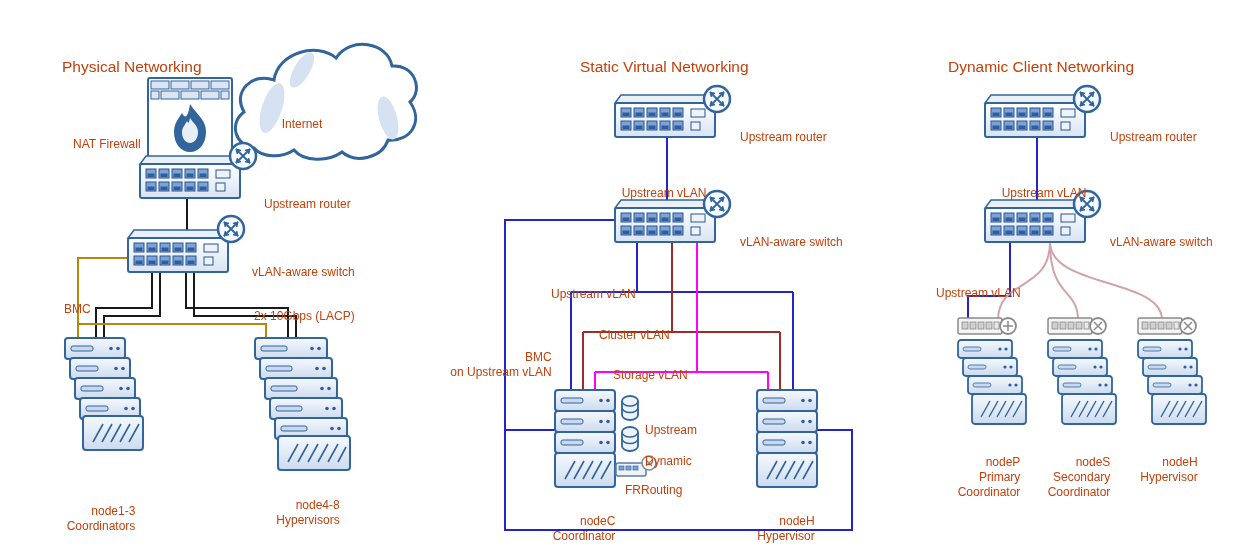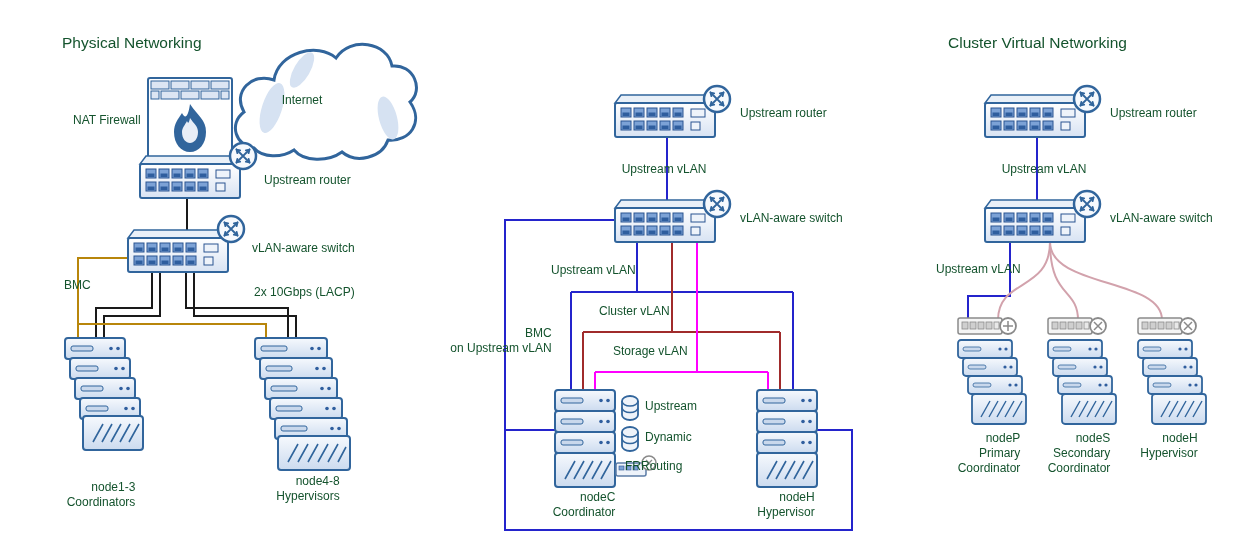--- a/index.html
+++ b/index.html
@@ -1,19 +1,19 @@
 <!DOCTYPE html>
 <html style="--outline: #31659C; --fill-light: #D8E3F3; --line-physical: #1A1A1A; --line-bmc-gold: #B8860B; --line-upstream-vlan: #2424CC; --line-cluster-vlan: #A02B2B; --line-storage-vlan: #FF00FF; --line-client-vxlan: #D2A2AC; --gray-virtual: #8A8A8A; --text: #111111; --background: #FFFFFF;"><head>
 <meta charset="utf-8">
 <style>
   * { margin:0; padding:0; box-sizing:border-box; }
   body { background:#fff; font-family:"Liberation Sans", sans-serif; }
   .diagram { position:relative; width:1239px; height:556px; background:#fff; overflow:hidden; }
   .diagram svg { position:absolute; left:0; top:0; }
-  .lbl { position:absolute; font-size:12px; color:#14532d; white-space:pre-line; line-height:1.25; }
+  .lbl { position:absolute; font-size:12px; color:#c2410c; white-space:pre-line; line-height:1.25;margin-top:24px; }
   .title { font-size:15.5px; }
   .ctr { transform:translateX(-50%); text-align:right; }
 </style>
 </head>
 <body>
 
 <div class="diagram">
 
 <svg width="1239" height="556" viewBox="0 0 1239 556">
   <defs>
@@ -312,37 +312,38 @@
   <div class="lbl" style="left:73px;top:113px">NAT Firewall</div>
   <div class="lbl" style="left:264px;top:173px">Upstream router</div>
   <div class="lbl" style="left:252px;top:241px">vLAN-aware switch</div>
   <div class="lbl" style="left:64px;top:278px">BMC</div>
   <div class="lbl" style="left:254px;top:285px">2x 10Gbps (LACP)</div>
   <div class="lbl ctr" style="left:101px;top:480px">node1-3
 Coordinators</div>
   <div class="lbl ctr" style="left:308px;top:474px">node4-8
 Hypervisors</div>
 
+  <div class="lbl title" style="left:580px;top:33px">Static Virtual Networking</div>
   <div class="lbl" style="left:740px;top:106px">Upstream router</div>
   <div class="lbl ctr" style="left:664px;top:162px">Upstream vLAN</div>
   <div class="lbl" style="left:740px;top:211px">vLAN-aware switch</div>
   <div class="lbl" style="left:551px;top:263px">Upstream vLAN</div>
   <div class="lbl" style="left:599px;top:304px">Cluster vLAN</div>
   <div class="lbl" style="left:613px;top:344px">Storage vLAN</div>
   <div class="lbl ctr" style="left:501px;top:326px">BMC
 on Upstream vLAN</div>
   <div class="lbl" style="left:645px;top:399px">Upstream</div>
   <div class="lbl" style="left:645px;top:430px">Dynamic</div>
   <div class="lbl" style="left:625px;top:459px">FRRouting</div>
   <div class="lbl ctr" style="left:584px;top:490px">nodeC
 Coordinator</div>
   <div class="lbl ctr" style="left:786px;top:490px">nodeH
 Hypervisor</div>
 
-  <div class="lbl title" style="left:948px;top:33px">Cluster Virtual Networking</div>
+  <div class="lbl title" style="left:948px;top:33px">Dynamic Client Networking</div>
   <div class="lbl" style="left:1110px;top:106px">Upstream router</div>
   <div class="lbl ctr" style="left:1044px;top:162px">Upstream vLAN</div>
   <div class="lbl" style="left:1110px;top:211px">vLAN-aware switch</div>
   <div class="lbl" style="left:936px;top:262px">Upstream vLAN</div>
   <div class="lbl ctr" style="left:989px;top:431px">nodeP
 Primary
 Coordinator</div>
   <div class="lbl ctr" style="left:1079px;top:431px">nodeS
 Secondary
 Coordinator</div>

